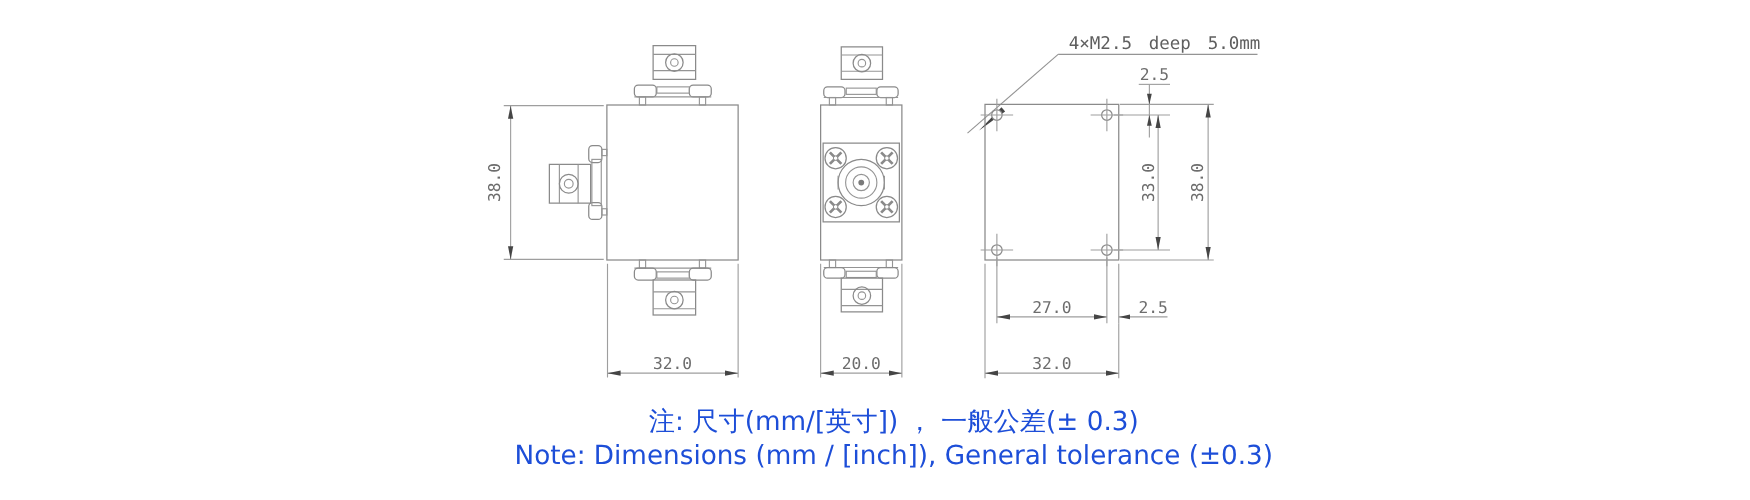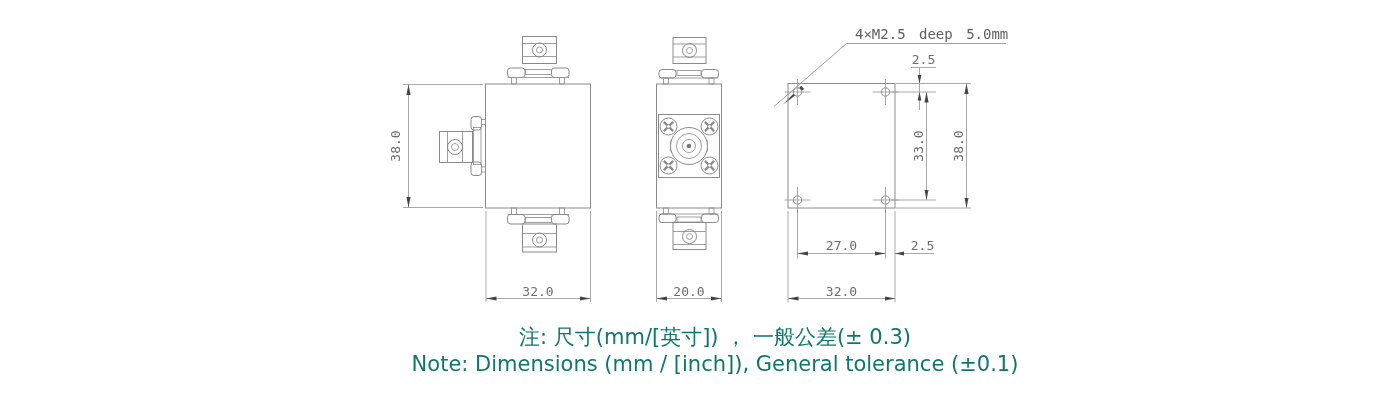--- a/index.html
+++ b/index.html
@@ -7,21 +7,21 @@
         font-family:"DejaVu Sans",sans-serif;}
   svg text{user-select:none;}
   .obj{fill:none;stroke:#8a8a8a;stroke-width:1;}
   .obj2{fill:none;stroke:#949494;stroke-width:0.9;}
   .dim{fill:none;stroke:#9e9e9e;stroke-width:0.9;}
   .dimtxt{font-family:"DejaVu Sans Mono",monospace;font-size:13px;fill:#6d6d6d;}
   .anntxt{font-family:"DejaVu Sans Mono",monospace;font-size:14px;fill:#5f5f5f;word-spacing:5px;}
   .arrow{fill:#454545;stroke:none;}
   .screwx{stroke:#8a8a8a;stroke-width:2.2;fill:none;}
   .notes{position:absolute;left:315px;top:324px;width:800px;text-align:center;
-         color:#0f766e;font-size:21px;line-height:27px;}
+         color:#1d4ed8;font-size:21px;line-height:27px;}
   .notes div{white-space:nowrap;}
 </style>
 </head>
 <body>
 
 <div class="page">
 
 <svg width="1400" height="400" viewBox="0 0 1400 400">
   <defs>
     <marker id="arr" markerWidth="11" markerHeight="6" refX="10.5" refY="3" orient="auto-start-reverse" markerUnits="userSpaceOnUse">
@@ -232,16 +232,16 @@
       <line class="dim" x1="895" y1="258.5" x2="895" y2="302.5"></line>
       <line class="dim" x1="788" y1="298.5" x2="895" y2="298.5" marker-start="url(#arr)" marker-end="url(#arr)"></line>
       <text class="dimtxt" x="841.5" y="295.5" text-anchor="middle">32.0</text>
     </g>
   </g>
 </svg>
 
 
 <div class="notes">
   <div>注: 尺寸(mm/[英寸]) ， 一般公差(± 0.3)</div>
-  <div>Note: Dimensions (mm / [inch]), General tolerance (±0.1)</div>
+  <div>Note: Dimensions (mm / [inch]), General tolerance (±0.3)</div>
 </div>
 
 </div>
 
 </body></html>

